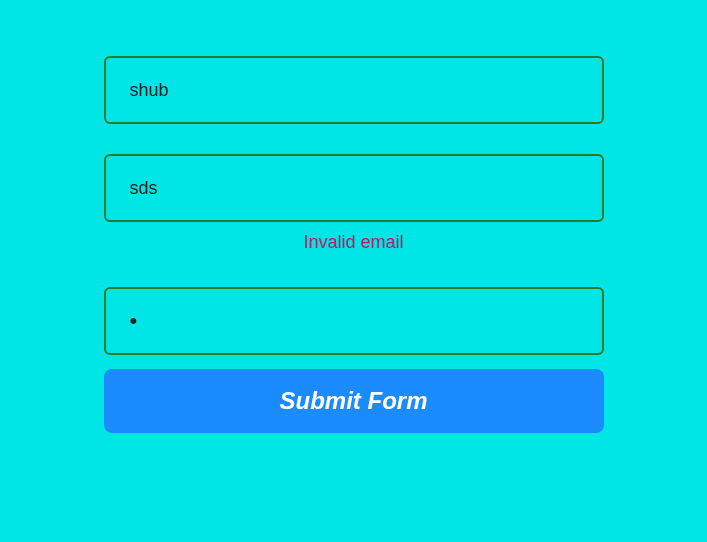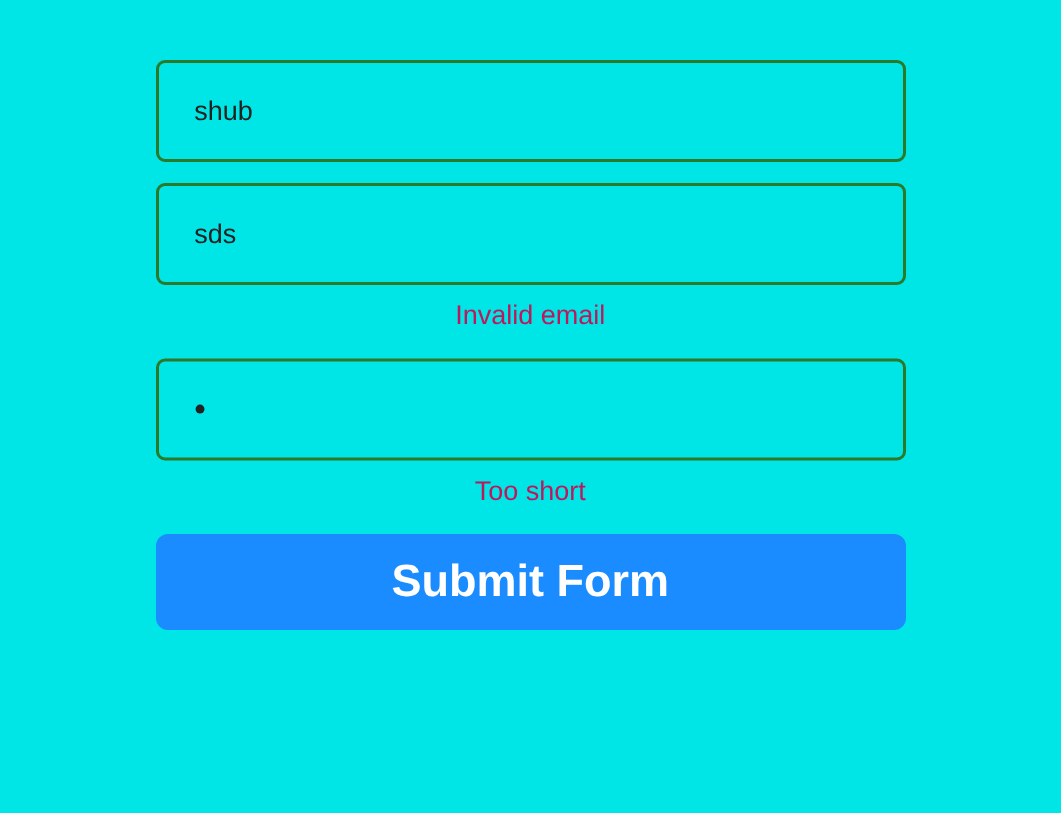--- a/index.html
+++ b/index.html
@@ -47,51 +47,52 @@
       margin-top: 4px;
       margin-bottom: 4px;
     }
     .submit-button {
       width: 100%;
       height: 64px;
       background-color: #1a8cff;
       border: none;
       border-radius: 8px;
       color: #ffffff;
-      font-size: 30px;
+      font-size: 24px;
       font-weight: 700;
       cursor: pointer;
+      font-style: italic;
     }
     .status-text {
       text-align: center;
       color: #000;
       font-size: 19px;
       margin-top: 6px;
     }
     .field-group {
       display: flex;
       flex-direction: column;
       gap: 6px;
+      margin-top: 16px;
     }
   </style>
 </head>
 <body>
 
 <div class="form-container">
 
   <div class="field-group">
     <input type="text" class="text-input" value="shub" style="">
   </div>
 
   <div class="field-group">
     <input type="text" class="text-input" value="sds" style="">
     <div class="error-text">Invalid email</div>
   </div>
 
   <div class="field-group">
     <input type="text" class="text-input password-input" value="•" style="">
-    <div class="error-text">Too short</div>
   </div>
 
   <button class="submit-button">Submit Form</button>
 
 
 </div>
 
 </body></html>

